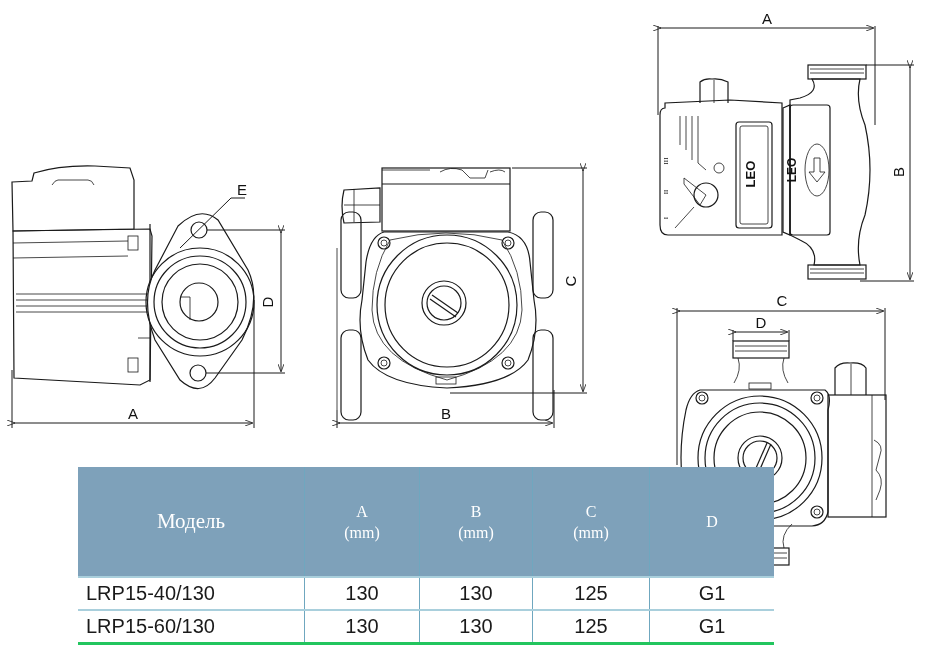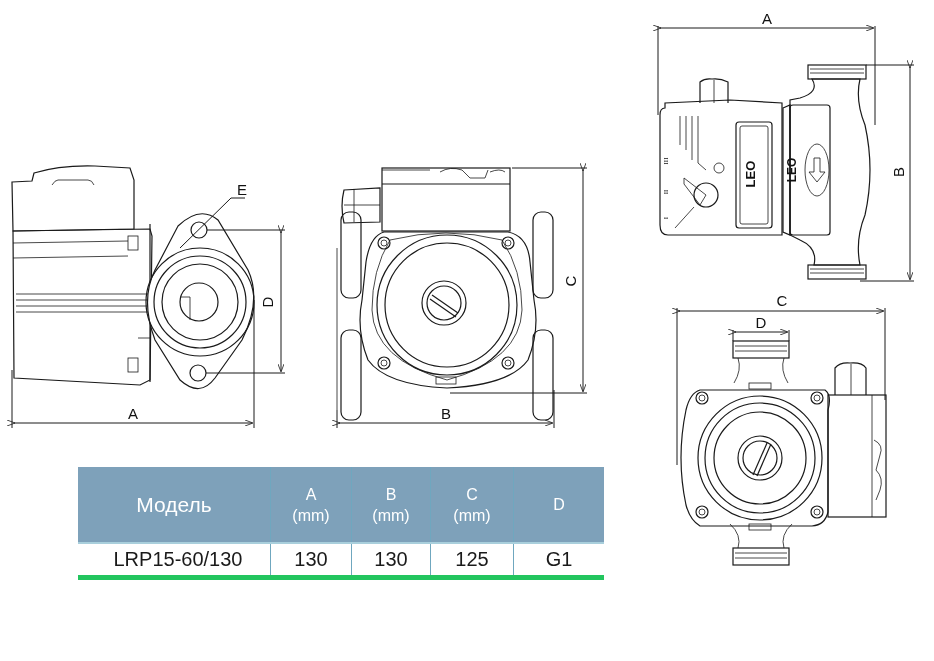--- a/index.html
+++ b/index.html
@@ -4,27 +4,27 @@
 <style>
   html, body { margin:0; padding:0; background:#ffffff; }
   body { width:934px; height:661px; position:relative; overflow:hidden; font-family:"Liberation Sans", sans-serif; }
   svg.drawing { position:absolute; left:0; top:0; }
   .ln { fill:none; stroke:#1a1a1a; stroke-width:1.2; }
   .thin { fill:none; stroke:#1a1a1a; stroke-width:0.8; }
   .dim { fill:none; stroke:#1a1a1a; stroke-width:1; }
   .fillw { fill:#ffffff; stroke:#1a1a1a; stroke-width:1.2; }
   .lbl { font-family:"Liberation Sans", sans-serif; font-size:15px; fill:#111; }
   table.spec { position:absolute; left:78px; top:467px; border-collapse:collapse; font-family:"Liberation Sans", sans-serif; }
-  table.spec th { background:#7ea1ba; color:#ffffff; font-weight:normal; height:75px; padding:0; border-right:1px solid #6fa7bf; text-align:center; font-size:16px; line-height:21px; }
+  table.spec th { background:#7ea1ba; color:#ffffff; font-weight:normal; height:75px; padding:17px; border-right:1px solid #6fa7bf; text-align:center; font-size:16px; line-height:21px;font-family:Liberation Serif, serif; }
   table.spec th.model { font-size:21px; width:192px; }
   table.spec th.c1 { width:80px; } table.spec th.c2 { width:78px; } table.spec th.c3 { width:82px; } table.spec th.c4 { width:90px; border-right:none; }
   table.spec td { height:31px; font-size:20px; color:#1a1a1a; text-align:center; border-bottom:2px solid #a9cfdc; border-right:1px solid #6fa7bf; padding:0; }
   table.spec td:last-child { border-right:none; }
   table.spec td.model { text-align:left; padding-left:8px; }
-  table.spec tr.last td { border-bottom:5px solid #22c55e;text-align:center; }
+  table.spec tr.last td { border-bottom:3px solid #22c55e; }
   table.spec thead tr { border-bottom:2px solid #a9cfdc; }
 </style>
 </head>
 <body>
 
 <svg class="drawing" width="934" height="661" viewBox="0 0 934 661">
   <defs>
     <marker id="arr" markerWidth="8" markerHeight="6" refX="7" refY="3" orient="auto">
       <path d="M0,0 L8,3 L0,6" fill="none" stroke="#1a1a1a" stroke-width="0.8"></path>
     </marker>
@@ -212,20 +212,27 @@
   <thead>
     <tr>
       <th class="model"><span>Модель</span></th>
       <th class="c1"><span>A</span><br><span>(mm)</span></th>
       <th class="c2"><span>B</span><br><span>(mm)</span></th>
       <th class="c3"><span>C</span><br><span>(mm)</span></th>
       <th class="c4"><span>D</span></th>
     </tr>
   </thead>
   <tbody>
+    <tr>
+      <td class="model">LRP15-40/130</td>
+      <td>130</td>
+      <td>130</td>
+      <td>125</td>
+      <td>G1</td>
+    </tr>
     <tr class="last">
       <td class="model">LRP15-60/130</td>
       <td>130</td>
       <td>130</td>
       <td>125</td>
       <td>G1</td>
     </tr>
   </tbody>
 </table>
 

